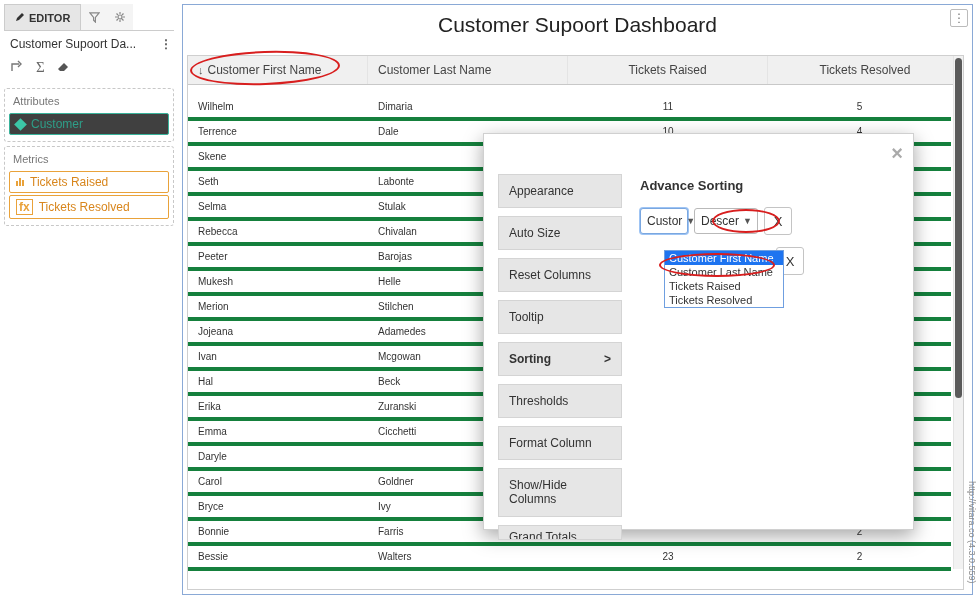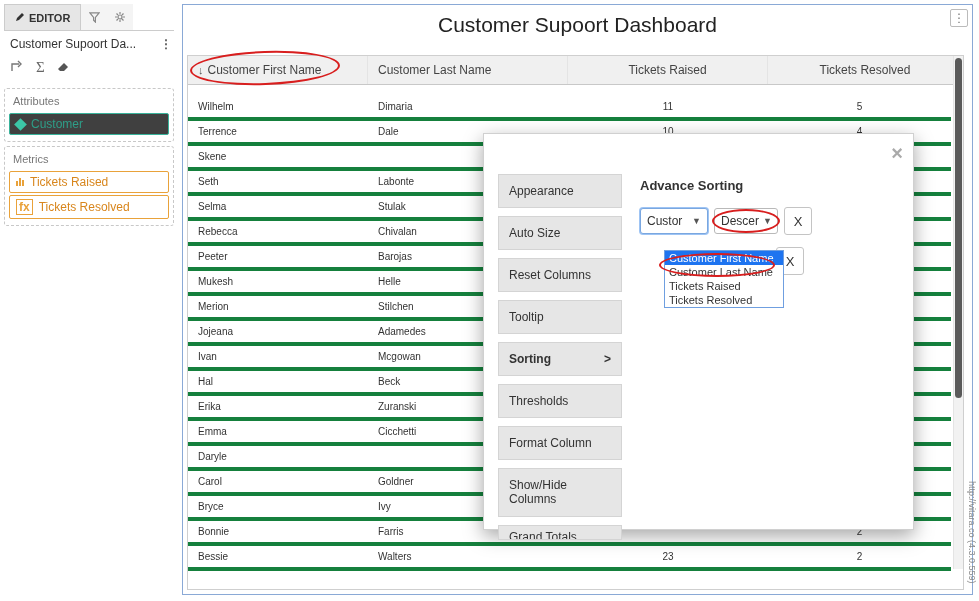--- a/index.html
+++ b/index.html
@@ -61,21 +61,21 @@
   .menu-col { width: 124px; display: flex; flex-direction: column; gap: 8px; }
   .menu-btn { background: #e6e6e6; border: 1px solid #d4d4d4; padding: 9px 10px; font-size: 12px; color: #333; text-align: left; cursor: pointer; }
   .menu-btn.two-line { line-height: 1.2; }
   .menu-btn.active { font-weight: bold; display: flex; justify-content: space-between; align-items: center; }
   .menu-btn.cut { overflow: hidden; }
 
   .content-col { flex: 1; }
   .content-title { font-weight: bold; font-size: 13px; margin-bottom: 14px; margin-top: 4px; }
   .sort-row { display: flex; gap: 6px; margin-bottom: 12px; align-items: center; }
   .sel { border: 1px solid #b9b9b9; border-radius: 3px; padding: 5px 6px; font-size: 12px; display: flex; align-items: center; justify-content: space-between; gap: 4px; cursor: pointer; background: #fff; }
-  .sel.w1 { width: 68px; border-color: #7aa7e0; box-shadow: 0 0 0 1px rgba(93,156,236,0.6); }
+  .sel.w1 { width: 48px; border-color: #7aa7e0; box-shadow: 0 0 0 1px rgba(93,156,236,0.6); }
   .sel.w2 { width: 64px; }
   .sel .caret { font-size: 9px; color: #555; }
   .x-btn { width: 28px; height: 28px; border: 1px solid #c4c4c4; border-radius: 3px; display: flex; align-items: center; justify-content: center; cursor: pointer; font-size: 13px; }
 
   .dropdown-list { position: absolute; left: 180px; top: 116px; width: 120px; border: 1px solid #6f9fe0; background: #fff; font-size: 11px; }
   .dropdown-list .opt { padding: 1px 4px; cursor: pointer; }
   .dropdown-list .opt.sel-opt { background: #1e74f0; color: #fff; }
 
   .version-label { position: absolute; right: 2px; bottom: 4px; width: 12px; height: 130px; font-size: 9px; color: #888; writing-mode: vertical-rl; text-align: center; }
 

